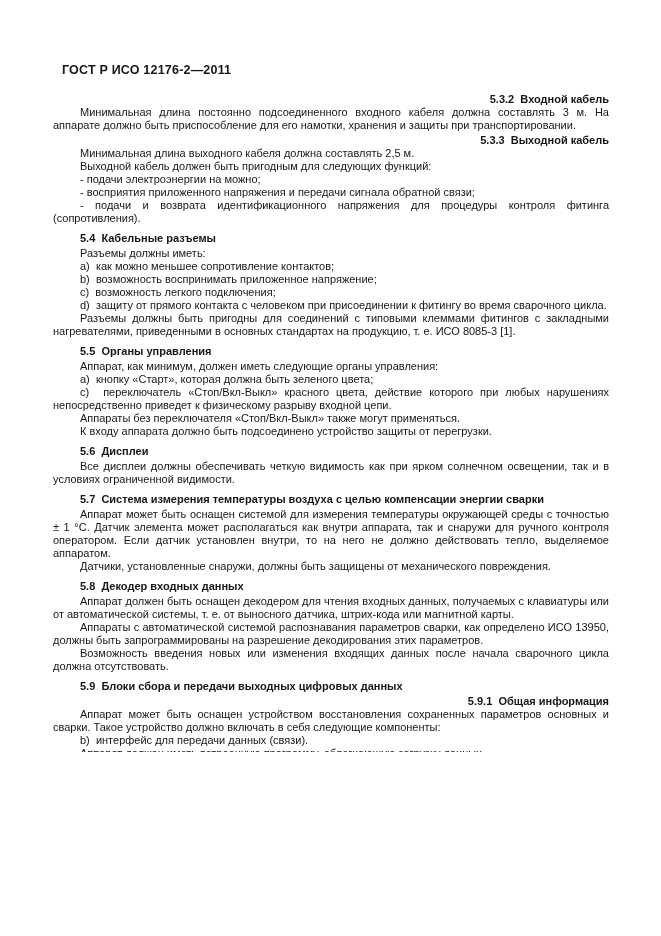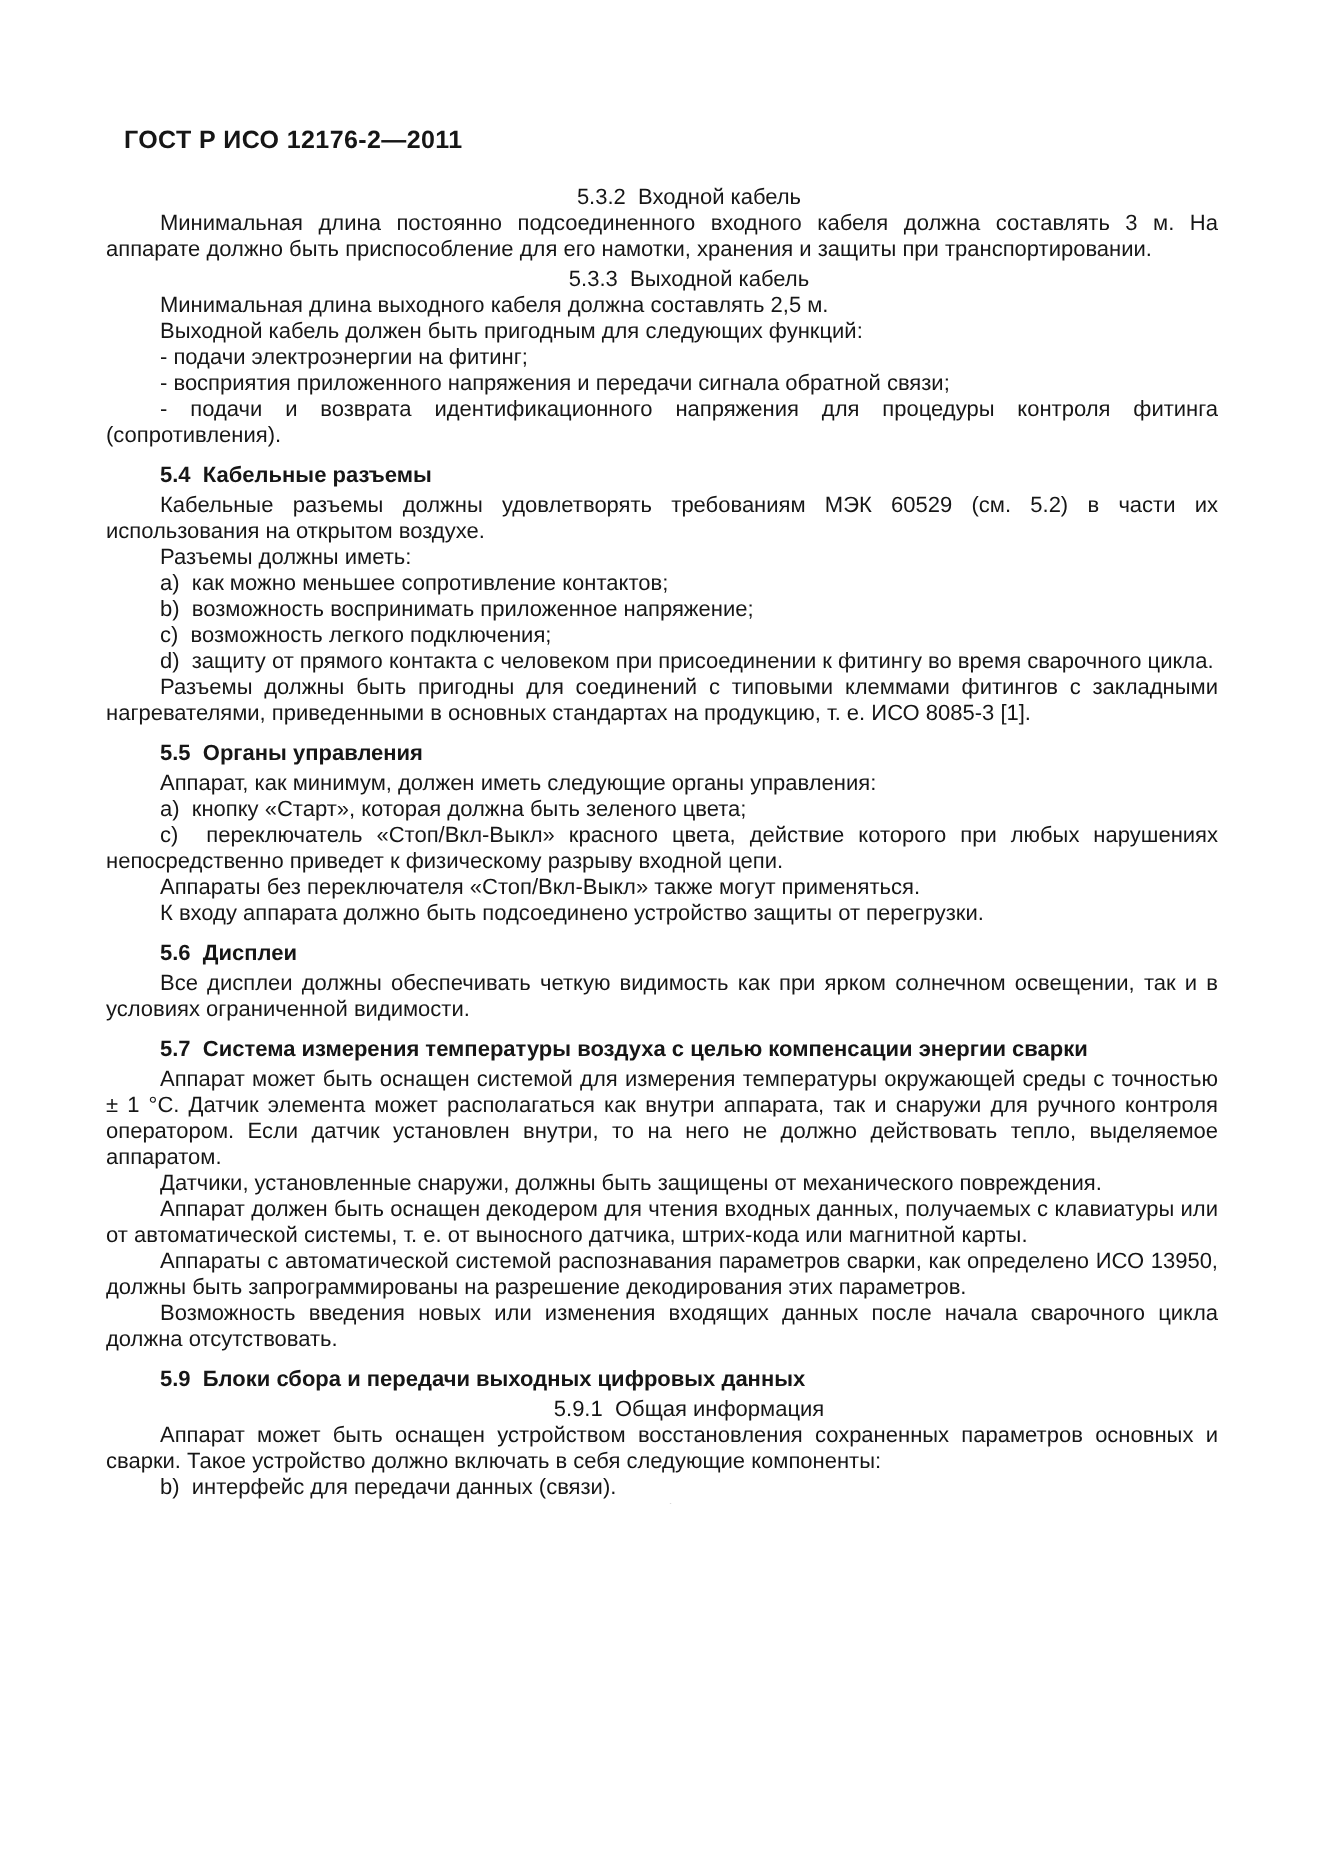--- a/index.html
+++ b/index.html
@@ -35,22 +35,22 @@
     text-indent: 27px;
     white-space: pre-wrap;
     hyphens: auto;
   }
   .block.h2 {
     font-weight: bold;
     text-align: left;
     margin: 7px 0 2px 0;
   }
   .block.h3 {
-    font-weight: normal;
-    text-align: center;
+    font-weight: bold;
+    text-align: right;
     margin: 2px 0 0 0;
   }
   .page-number {
     position: absolute;
     left: 76px;
     top: 845px;
     font-size: 11px;
   }
 </style>
 </head>
@@ -58,42 +58,42 @@
 
 <div class="page">
   <div class="running-header">ГОСТ Р ИСО 12176-2—2011</div>
 
   <div class="doc-body">
       <div class="block h3">5.3.2  Входной кабель</div>
       <div class="block p">Минимальная длина постоянно подсоединенного входного кабеля должна составлять 3 м. На аппарате должно быть приспособление для его намотки, хранения и защиты при транспортировании.</div>
       <div class="block h3">5.3.3  Выходной кабель</div>
       <div class="block p">Минимальная длина выходного кабеля должна составлять 2,5 м.</div>
       <div class="block p">Выходной кабель должен быть пригодным для следующих функций:</div>
-      <div class="block li">- подачи электроэнергии на фитинг;</div>
+      <div class="block li">- подачи электроэнергии на можно;</div>
       <div class="block li">- восприятия приложенного напряжения и передачи сигнала обратной связи;</div>
       <div class="block li">- подачи и возврата идентификационного напряжения для процедуры контроля фитинга (сопротивления).</div>
       <div class="block h2">5.4  Кабельные разъемы</div>
-      <div class="block p">Кабельные разъемы должны удовлетворять требованиям МЭК 60529 (см. 5.2) в части их использования на открытом воздухе.</div>
       <div class="block p">Разъемы должны иметь:</div>
       <div class="block li">a)  как можно меньшее сопротивление контактов;</div>
       <div class="block li">b)  возможность воспринимать приложенное напряжение;</div>
       <div class="block li">c)  возможность легкого подключения;</div>
       <div class="block li">d)  защиту от прямого контакта с человеком при присоединении к фитингу во время сварочного цикла.</div>
       <div class="block p">Разъемы должны быть пригодны для соединений с типовыми клеммами фитингов с закладными нагревателями, приведенными в основных стандартах на продукцию, т. е. ИСО 8085-3 [1].</div>
       <div class="block h2">5.5  Органы управления</div>
       <div class="block p">Аппарат, как минимум, должен иметь следующие органы управления:</div>
       <div class="block li">a)  кнопку «Старт», которая должна быть зеленого цвета;</div>
       <div class="block li">c)  переключатель «Стоп/Вкл-Выкл» красного цвета, действие которого при любых нарушениях непосредственно приведет к физическому разрыву входной цепи.</div>
       <div class="block p">Аппараты без переключателя «Стоп/Вкл-Выкл» также могут применяться.</div>
       <div class="block p">К входу аппарата должно быть подсоединено устройство защиты от перегрузки.</div>
       <div class="block h2">5.6  Дисплеи</div>
       <div class="block p">Все дисплеи должны обеспечивать четкую видимость как при ярком солнечном освещении, так и в условиях ограниченной видимости.</div>
       <div class="block h2">5.7  Система измерения температуры воздуха с целью компенсации энергии сварки</div>
       <div class="block p">Аппарат может быть оснащен системой для измерения температуры окружающей среды с точностью ± 1 °С. Датчик элемента может располагаться как внутри аппарата, так и снаружи для ручного контроля оператором. Если датчик установлен внутри, то на него не должно действовать тепло, выделяемое аппаратом.</div>
       <div class="block p">Датчики, установленные снаружи, должны быть защищены от механического повреждения.</div>
+      <div class="block h2">5.8  Декодер входных данных</div>
       <div class="block p">Аппарат должен быть оснащен декодером для чтения входных данных, получаемых с клавиатуры или от автоматической системы, т. е. от выносного датчика, штрих-кода или магнитной карты.</div>
       <div class="block p">Аппараты с автоматической системой распознавания параметров сварки, как определено ИСО 13950, должны быть запрограммированы на разрешение декодирования этих параметров.</div>
       <div class="block p">Возможность введения новых или изменения входящих данных после начала сварочного цикла должна отсутствовать.</div>
       <div class="block h2">5.9  Блоки сбора и передачи выходных цифровых данных</div>
       <div class="block h3">5.9.1  Общая информация</div>
       <div class="block p">Аппарат может быть оснащен устройством восстановления сохраненных параметров основных и сварки. Такое устройство должно включать в себя следующие компоненты:</div>
       <div class="block li">b)  интерфейс для передачи данных (связи).</div>
       <div class="block p">Аппарат должен иметь встроенную программу, облегчающую загрузку данных.</div>
     </div>
 

